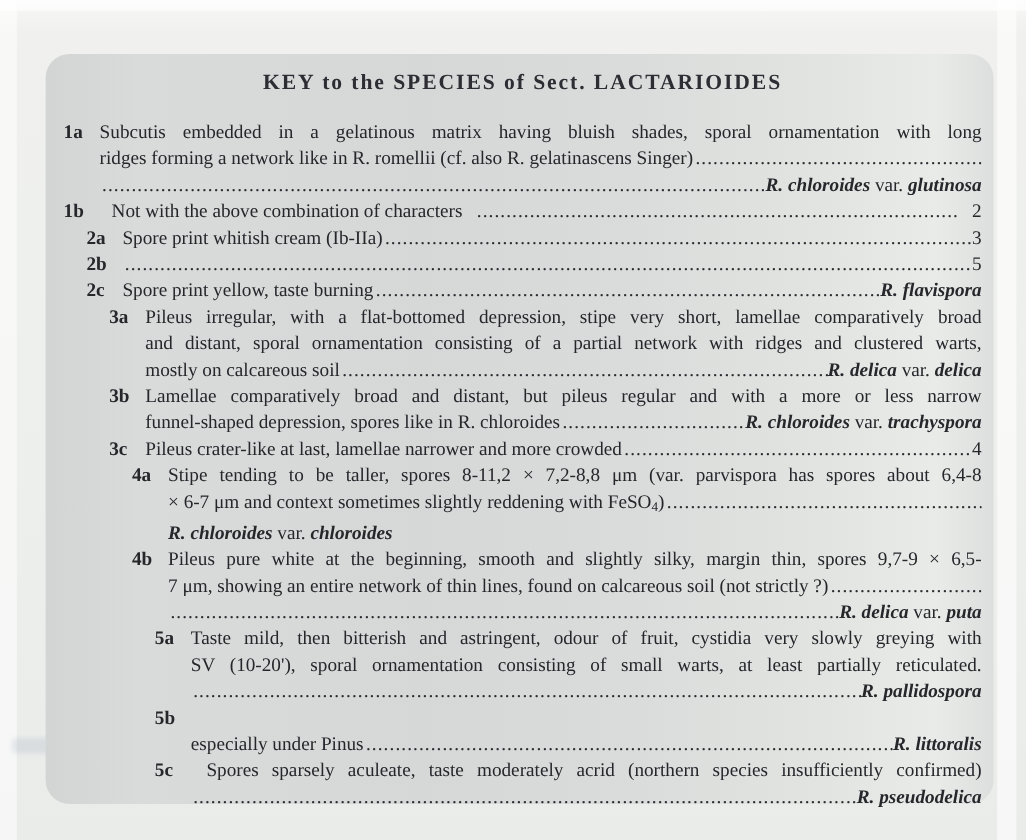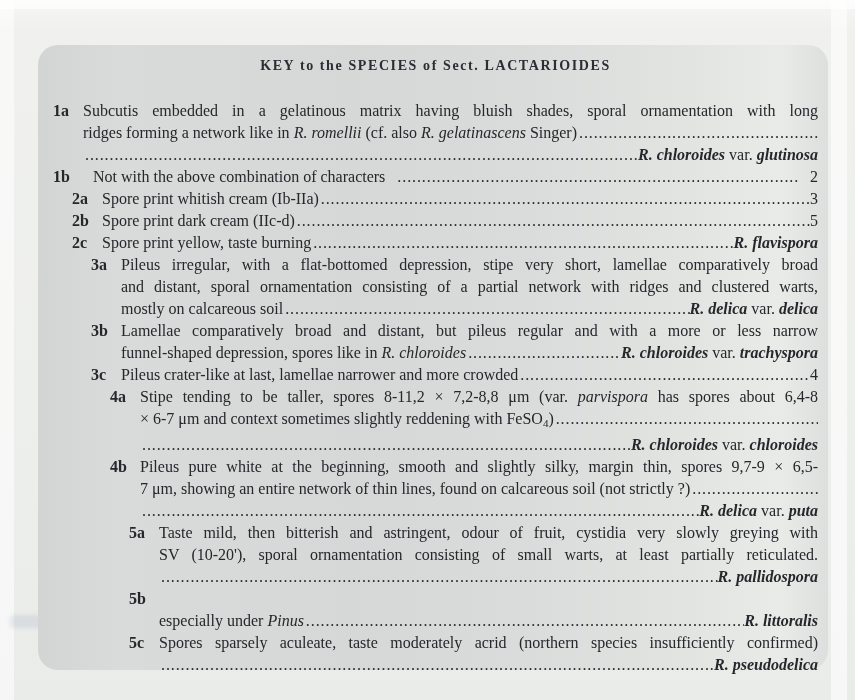--- a/index.html
+++ b/index.html
@@ -46,21 +46,21 @@
       #d2d5d4 0%, #d9dbda 10%, #d5d8d7 40%, #dadcdb 62%,
       #e2e4e2 82%, #e9ebe9 94%, #dddfde 100%);
     box-sizing: border-box;
     padding: 0 10px 0 15px;
     color: #26262b;
   }
   .key-title {
     margin-top: 13px;
     height: 28px;
     text-align: center;
-    font-size: 14px;
+    font-size: 18px;
     font-weight: bold;
     letter-spacing: 1.6px;
     color: #2d2d33;
     white-space: nowrap;
   }
   .key-body {
     margin-top: 14px;
     font-size: 16px;
     line-height: 22px;
   }
@@ -96,21 +96,21 @@
   }
   .leader::after {
     content: "..........................................................................................................................................................................................................................................";
     letter-spacing: 0.9px;
     font-size: 16px;
   }
   .tail {
     flex: 0 0 auto;
     white-space: nowrap;
   }
-  .seg-i  { font-style: italic; }
+  .seg-i  { }
   .seg-bi { font-style: italic; font-weight: bold; }
   .seg-sub { font-size: 11px; vertical-align: -3px; }
 </style>
 </head>
 <body>
 
 <div class="scan-page">
   <div class="band-top"></div>
   <div class="band-left"></div>
   <div class="band-right"></div>
@@ -145,21 +145,20 @@
           <div class="line" style="padding-left: 19px;">
             <span class="num">2a</span>
             <span class="txt-lead"><span>Spore print whitish cream (Ib-IIa)</span></span>
             <span class="leader"></span>
             <span class="tail"><span>3</span></span>
           </div>
         </div>
         <div class="entry">
           <div class="line" style="padding-left: 19px;">
             <span class="num">2b</span>
-            <span class="txt-lead"><span>Spore print dark cream (IIc-d)</span></span>
             <span class="leader"></span>
             <span class="tail"><span>5</span></span>
           </div>
         </div>
         <div class="entry">
           <div class="line" style="padding-left: 19px;">
             <span class="num">2c</span>
             <span class="txt-lead"><span>Spore print yellow, taste burning</span></span>
             <span class="leader"></span>
             <span class="tail"><span class="seg-bi">R. flavispora</span></span>
@@ -200,21 +199,21 @@
         </div>
         <div class="entry">
           <div class="line" style="padding-left: 57px;">
             <span class="num">4a</span>
             <span class="txt-full"><span>Stipe tending to be taller, spores 8-11,2 × 7,2-8,8 μm (var. </span><span class="seg-i">parvispora</span><span> has spores about 6,4-8</span></span>
           </div>
           <div class="line" style="padding-left: 87px;">
             <span class="txt-lead"><span>× 6-7 μm and context sometimes slightly reddening with FeSO</span><span class="seg-sub">4</span><span>)</span></span>
             <span class="leader"></span>
           </div>
-          <div class="line" style="padding-left: 87px;">
+          <div class="line" style="padding-left: 87px; flex-direction: column;">
             <span class="leader"></span>
             <span class="tail"><span class="seg-bi">R. chloroides</span><span> var. </span><span class="seg-bi">chloroides</span></span>
           </div>
         </div>
         <div class="entry">
           <div class="line" style="padding-left: 57px;">
             <span class="num">4b</span>
             <span class="txt-full"><span>Pileus pure white at the beginning, smooth and slightly silky, margin thin, spores 9,7-9 × 6,5-</span></span>
           </div>
           <div class="line" style="padding-left: 87px;">
@@ -243,21 +242,21 @@
           <div class="line" style="padding-left: 76px;">
             <span class="num">5b</span>
           </div>
           <div class="line" style="padding-left: 106px;">
             <span class="txt-lead"><span>especially under </span><span class="seg-i">Pinus</span></span>
             <span class="leader"></span>
             <span class="tail"><span class="seg-bi">R. littoralis</span></span>
           </div>
         </div>
         <div class="entry">
-          <div class="line" style="padding-left: 76px;">
+          <div class="line" style="padding-left: 76px; gap: 13px;">
             <span class="num">5c</span>
             <span class="txt-full"><span>Spores sparsely aculeate, taste moderately acrid (northern species insufficiently confirmed)</span></span>
           </div>
           <div class="line" style="padding-left: 106px;">
             <span class="leader"></span>
             <span class="tail"><span class="seg-bi">R. pseudodelica</span></span>
           </div>
         </div>
       </div>
   </div>

